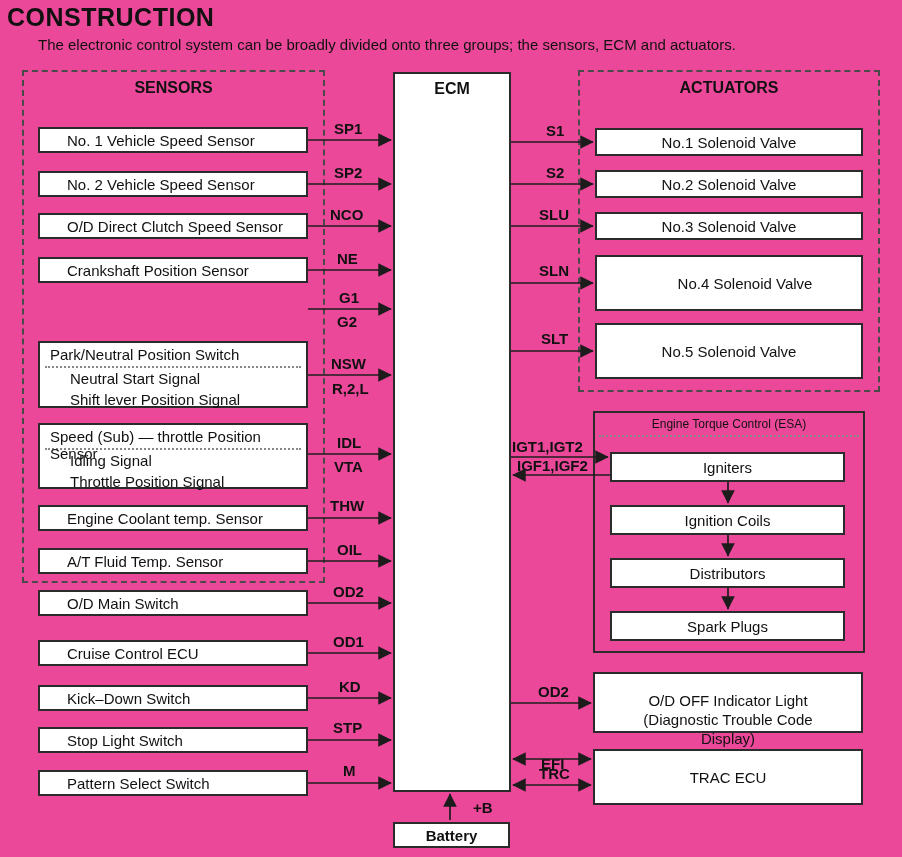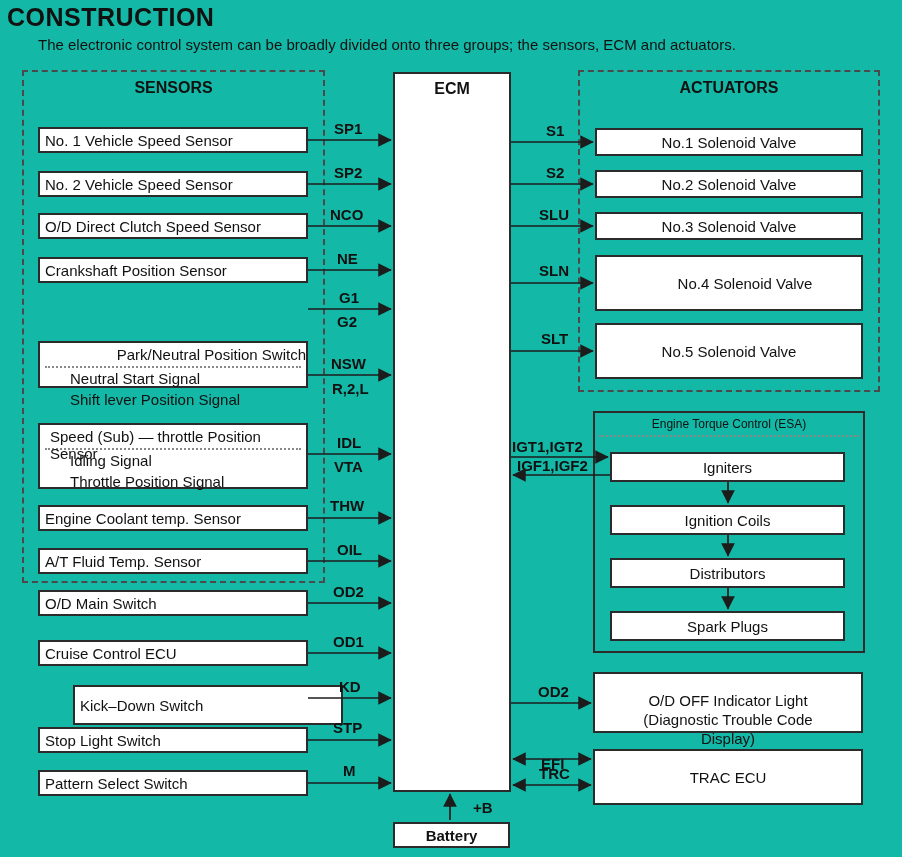--- a/index.html
+++ b/index.html
@@ -1,22 +1,22 @@
 <!DOCTYPE html>
 <html><head>
 <meta charset="utf-8">
 <style>
   html,body{margin:0;padding:0;background:#fff;}
-  .stage{position:relative;width:902px;height:857px;background:#14b8a6;
+  .stage{position:relative;width:902px;height:857px;background:#ec4899;
          font-family:"Liberation Sans",sans-serif;color:#111;overflow:hidden;}
   .abs{position:absolute;box-sizing:border-box;}
   .title{font-size:25px;font-weight:bold;letter-spacing:0.5px;}
   .subtitle{font-size:15px;}
   .box{border:2px solid #2b2b2b;background:#fff;font-size:15px;}
-  .lbl{display:flex;align-items:center;padding-left:5px;}
+  .lbl{display:flex;align-items:center;padding-left:27px;}
   .ctr{display:flex;align-items:center;justify-content:center;}
   .dash{border:2px dashed #4a4a4a;background:transparent;}
   .hdr{font-weight:bold;font-size:16px;text-align:center;}
   .sig{position:absolute;font-weight:bold;font-size:15px;white-space:nowrap;}
   .gtitle{padding:3px 0 0 10px;height:19px;font-size:15px;}
   .gdot{border-top:2px dotted #888;margin:1px 5px 0 5px;}
   .gsub{padding-left:30px;height:21px;display:flex;align-items:center;font-size:15px;}
   .ind-line{font-size:15px;line-height:19px;text-align:center;}
   #wires{position:absolute;left:0;top:0;pointer-events:none;}
   #wires line{stroke:#1c1c1c;stroke-width:1.7;}
@@ -36,40 +36,40 @@
   <div class="abs hdr" style="left:578px;top:79px;width:302px;">ACTUATORS</div>
 
   <div class="abs box" style="left:393px;top:72px;width:118px;height:720px;"></div>
   <div class="abs hdr" style="left:393px;top:80px;width:118px;">ECM</div>
 
   <div class="abs box lbl" style="left:38px;top:127px;width:270px;height:26px;">No. 1 Vehicle Speed Sensor</div>
   <div class="abs box lbl" style="left:38px;top:171px;width:270px;height:26px;">No. 2 Vehicle Speed Sensor</div>
   <div class="abs box lbl" style="left:38px;top:213px;width:270px;height:26px;">O/D Direct Clutch Speed Sensor</div>
   <div class="abs box lbl" style="left:38px;top:257px;width:270px;height:26px;">Crankshaft Position Sensor</div>
 
-  <div class="abs box" style="left:38px;top:341px;width:270px;height:47px;text-align:right;">
+  <div class="abs box" style="left:38px;top:341px;width:270px;height:67px;">
     <div class="gtitle">Park/Neutral Position Switch</div>
     <div class="gdot"></div>
     <div class="gsub">Neutral Start Signal</div>
     <div class="gsub">Shift lever Position Signal</div>
   </div>
 
   <div class="abs box" style="left:38px;top:423px;width:270px;height:66px;">
     <div class="gtitle">Speed (Sub) — throttle Position Sensor</div>
     <div class="gdot"></div>
     <div class="gsub">Idling Signal</div>
     <div class="gsub">Throttle Position Signal</div>
   </div>
 
   <div class="abs box lbl" style="left:38px;top:505px;width:270px;height:26px;">Engine Coolant temp. Sensor</div>
   <div class="abs box lbl" style="left:38px;top:548px;width:270px;height:26px;">A/T Fluid Temp. Sensor</div>
 
   <div class="abs box lbl" style="left:38px;top:590px;width:270px;height:26px;">O/D Main Switch</div>
   <div class="abs box lbl" style="left:38px;top:640px;width:270px;height:26px;">Cruise Control ECU</div>
-  <div class="abs box lbl" style="left:38px;top:685px;width:270px;height:40px;margin-left:35px;">Kick–Down Switch</div>
+  <div class="abs box lbl" style="left:38px;top:685px;width:270px;height:26px;">Kick–Down Switch</div>
   <div class="abs box lbl" style="left:38px;top:727px;width:270px;height:26px;">Stop Light Switch</div>
   <div class="abs box lbl" style="left:38px;top:770px;width:270px;height:26px;">Pattern Select Switch</div>
 
   <div class="sig" style="left:334px;top:120px;">SP1</div>
   <div class="sig" style="left:334px;top:164px;">SP2</div>
   <div class="sig" style="left:330px;top:206px;">NCO</div>
   <div class="sig" style="left:337px;top:250px;">NE</div>
   <div class="sig" style="left:339px;top:289px;">G1</div>
   <div class="sig" style="left:337px;top:313px;">G2</div>
   <div class="sig" style="left:331px;top:355px;">NSW</div>

